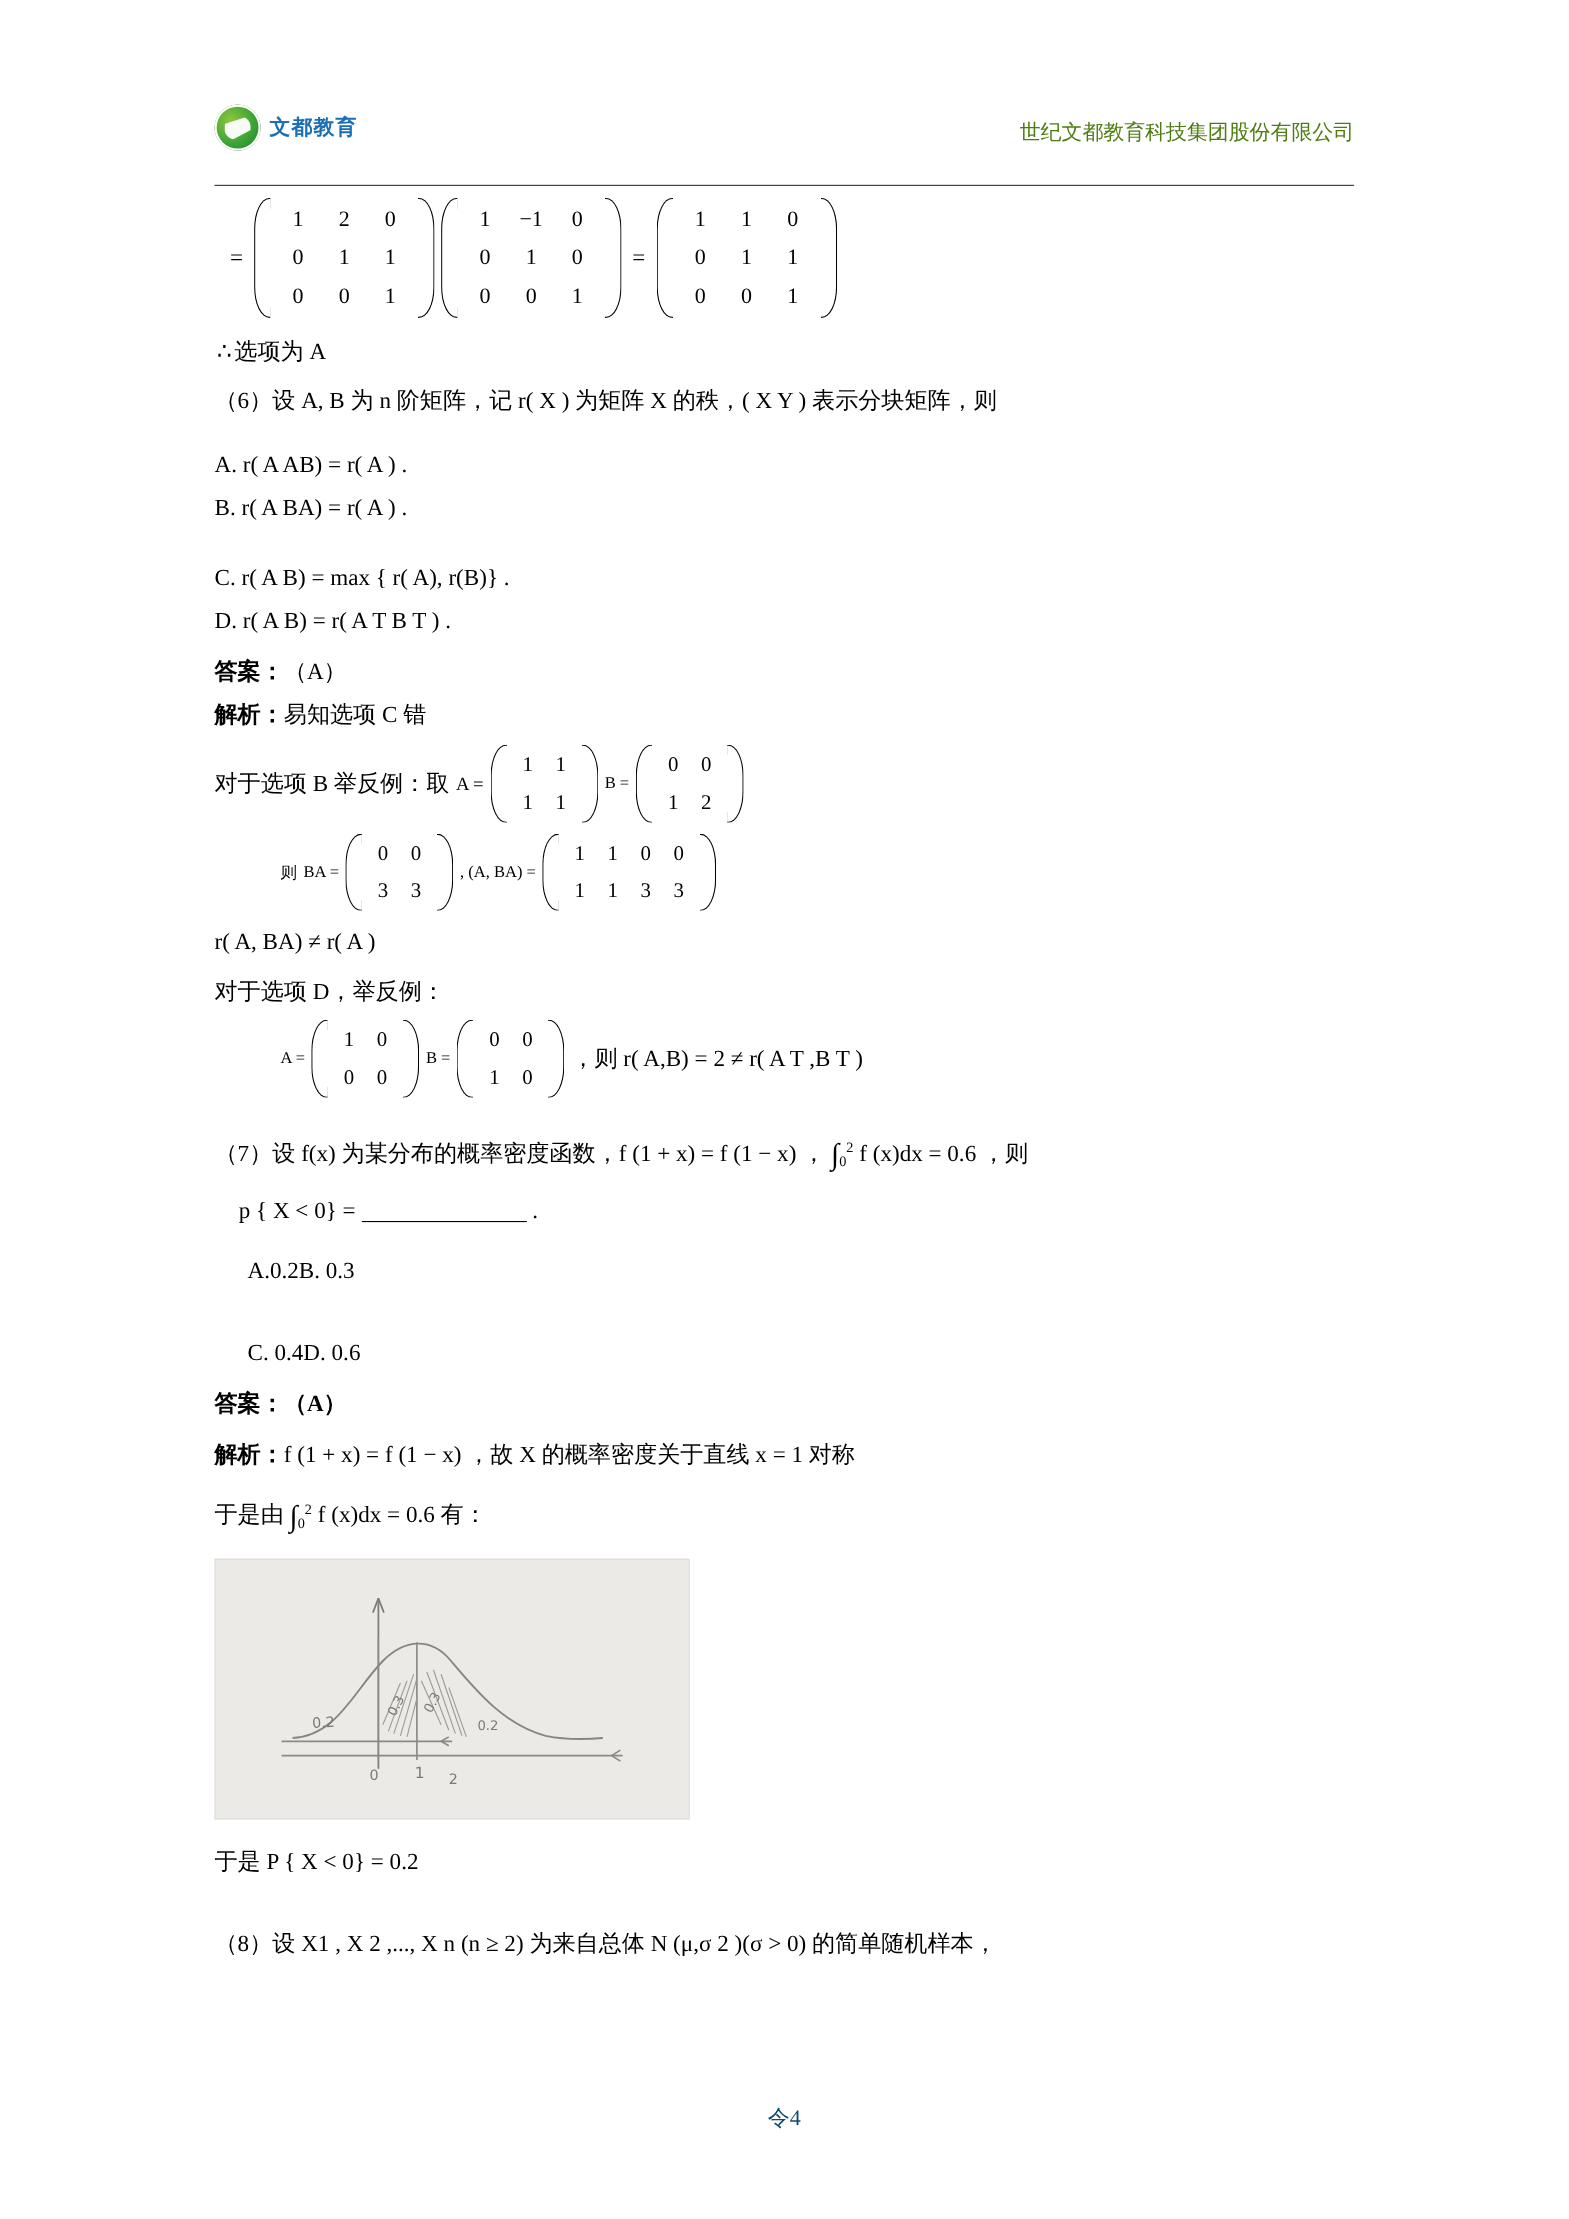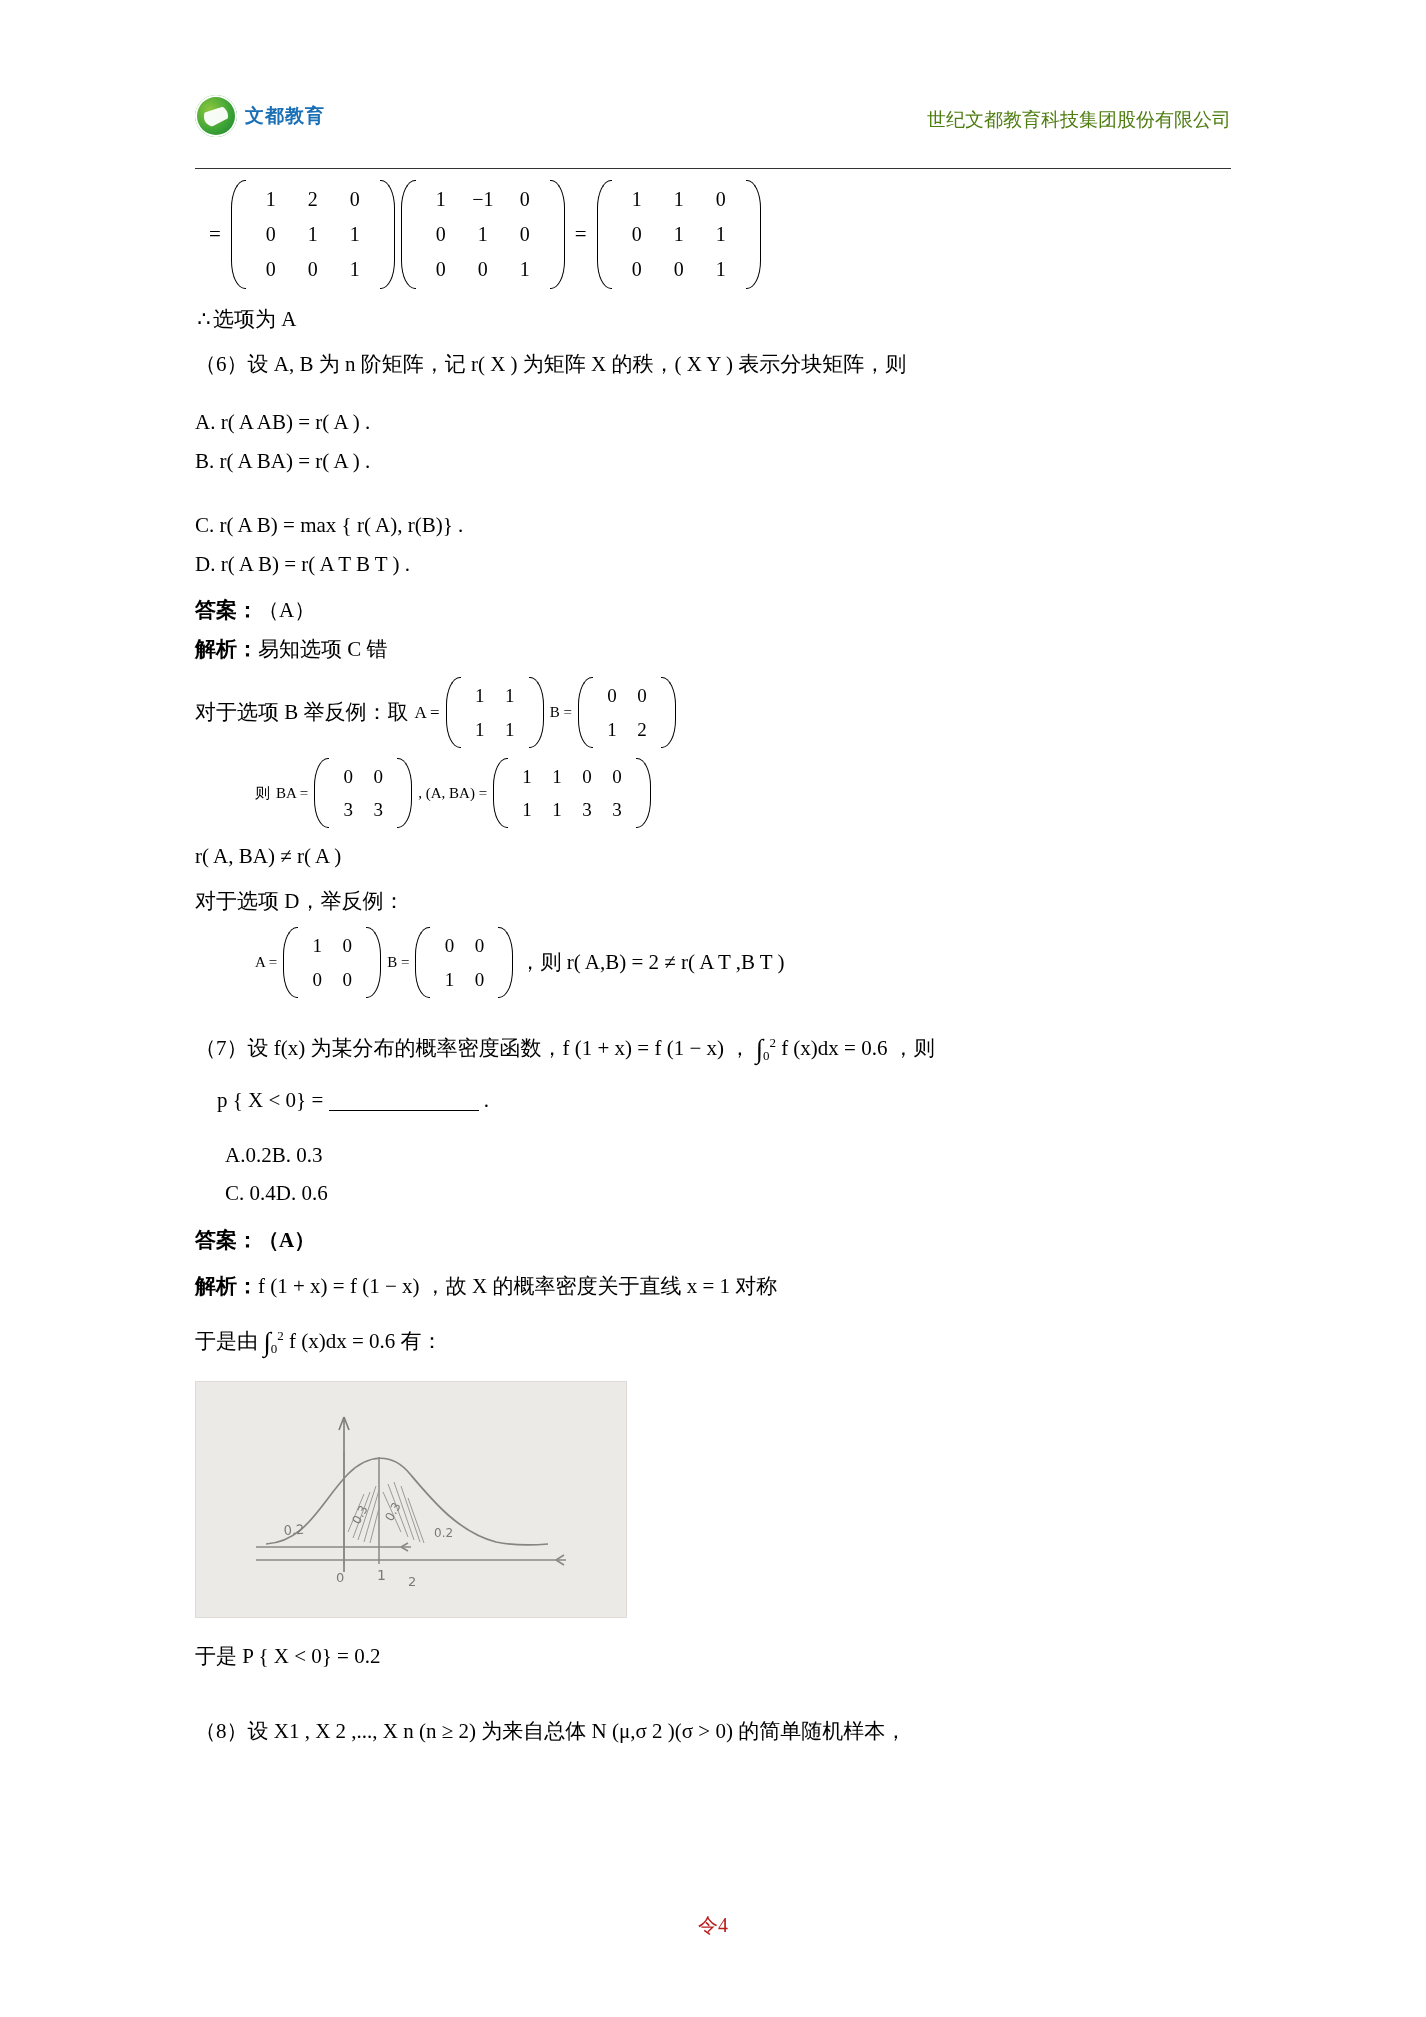--- a/index.html
+++ b/index.html
@@ -147,21 +147,21 @@
   .blank-ul {
     display: inline-block;
     width: 150px;
     border-bottom: 1.5px solid #000;
     height: 20px;
     vertical-align: -4px;
   }
 
   .choice-row { display: flex; margin: 0 0 8px 0; flex-direction: column; }
   .choice-row .c1 { width: 440px; }
-  .opts { margin-left: 30px; }
+  .opts { margin-left: 30px; gap: 36px; }
 
   
   .intg {
     font-size: 27px;
     font-family: "Liberation Serif", serif;
     line-height: 0;
     position: relative;
     top: 3px;
   }
   .intlim { font-size: 13px; vertical-align: sub; }
@@ -179,21 +179,21 @@
   .figure svg { position: absolute; left: 0; top: 0; }
 
   
   .footer {
     position: absolute;
     bottom: 78px;
     left: 0;
     width: 100%;
     text-align: center;
     font-size: 20px;
-    color: #b91c1c;
+    color: #0c4a6e;
   }
 </style>
 </head>
 <body>
 
 <div class="page">
 
   <div class="header">
     <div class="logo-wrap">
       <div class="logo-mark"></div>

